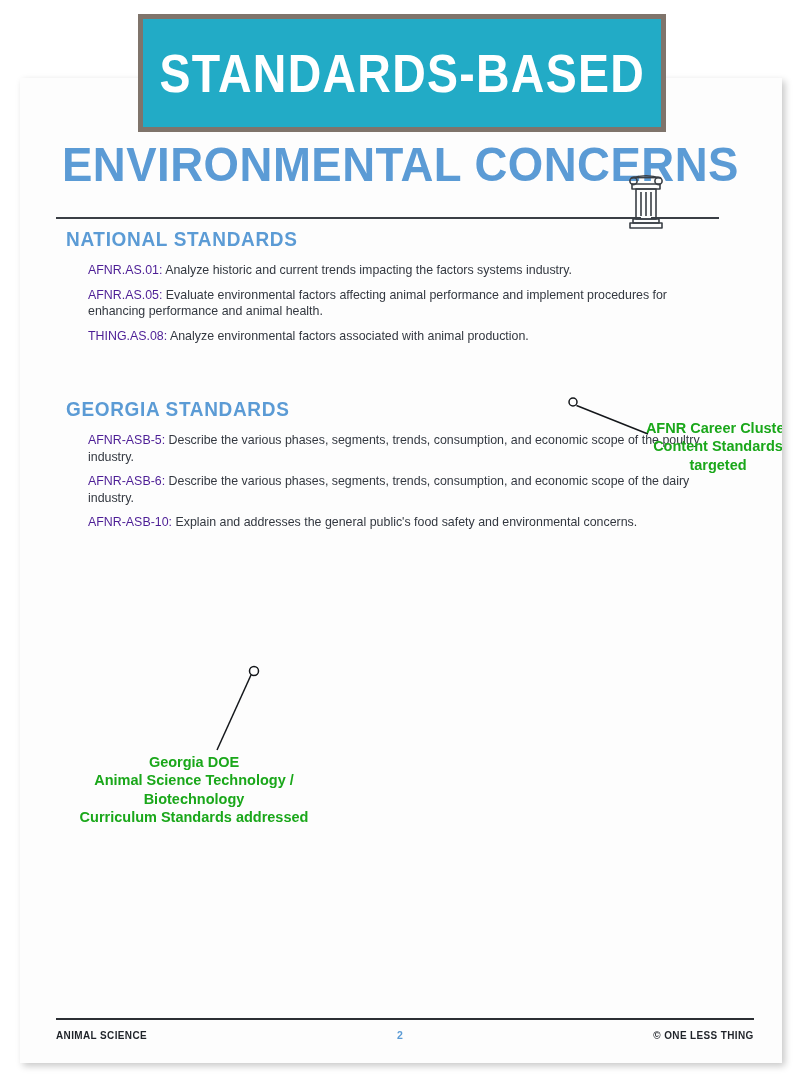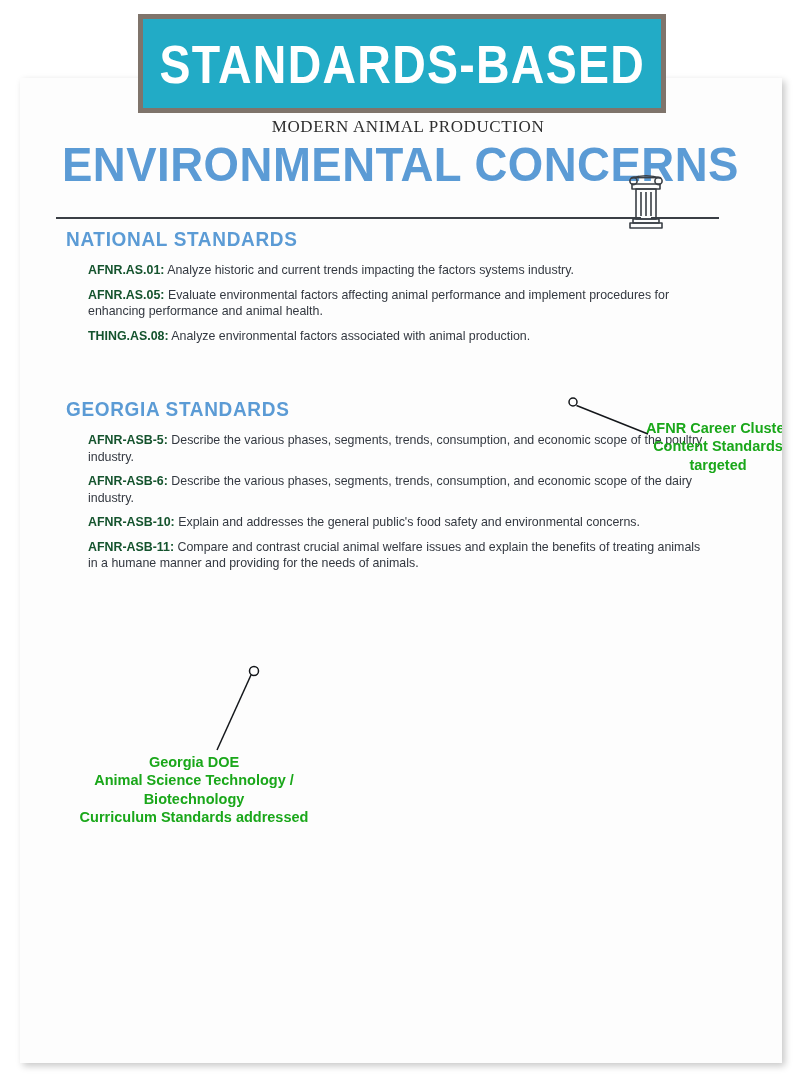--- a/index.html
+++ b/index.html
@@ -31,21 +31,21 @@
     box-shadow: 3px 3px 7px rgba(0,0,0,0.22);
     overflow: hidden;
   }
 
   
   .banner {
     position: absolute;
     left: 138px;
     top: 14px;
     width: 528px;
-    height: 99px;
+    height: 118px;
     background: #22abc6;
     border: 5px solid #7f746b;
     display: flex;
     align-items: center;
     justify-content: center;
     z-index: 40;
   }
   .banner-text {
     color: #ffffff;
     font-family: "Liberation Sans Narrow", "Liberation Sans", sans-serif;
@@ -132,21 +132,21 @@
   }
 
   .std-list { margin-top: 11px; padding-left: 22px; }
   .std-item {
     font-size: 12.4px;
     line-height: 1.33;
     color: #333840;
     margin-bottom: 8px;
     max-width: 625px;
   }
-  .std-item .code { font-weight: bold; color: #14532d; }
+  .std-item .code { font-weight: normal; color: #4c1d95; }
 
   
   .annot {
     position: absolute;
     color: #1aa71a;
     font-family: "Liberation Sans Narrow", "Liberation Sans", sans-serif;
     font-weight: bold;
     font-size: 14.5px;
     line-height: 1.26;
     text-align: center;
@@ -243,24 +243,20 @@
           <span>Describe the various phases, segments, trends, consumption, and economic scope of the poultry industry.</span>
         </div>
         <div class="std-item">
           <span class="code">AFNR-ASB-6:</span>
           <span>Describe the various phases, segments, trends, consumption, and economic scope of the dairy industry.</span>
         </div>
         <div class="std-item">
           <span class="code">AFNR-ASB-10:</span>
           <span>Explain and addresses the general public's food safety and environmental concerns.</span>
         </div>
-        <div class="std-item">
-          <span class="code">AFNR-ASB-11:</span>
-          <span>Compare and contrast crucial animal welfare issues and explain the benefits of treating animals in a humane manner and providing for the needs of animals.</span>
-        </div>
       </div>
     </div>
 
     <div class="leader leader-1">
       <svg width="100" height="46" viewBox="0 0 100 46" fill="none" stroke="#14171b" stroke-width="1.5">
         <circle cx="13" cy="10" r="4" fill="#ffffff"></circle>
         <line x1="16.5" y1="13.5" x2="88" y2="42"></line>
       </svg>
     </div>
     <div class="annot annot-1">AFNR Career Cluster
@@ -270,20 +266,28 @@
     <div class="leader leader-2">
       <svg width="70" height="92" viewBox="0 0 70 92" fill="none" stroke="#14171b" stroke-width="1.5">
         <circle cx="46" cy="7" r="4.5" fill="#ffffff"></circle>
         <line x1="43" y1="11" x2="9" y2="86"></line>
       </svg>
     </div>
     <div class="annot annot-2">Georgia DOE
 Animal Science Technology / Biotechnology
 Curriculum Standards addressed</div>
 
+    <div class="footer">
+      <div class="footer-rule"></div>
+      <div class="footer-row">
+        <div class="footer-left">ANIMAL SCIENCE</div>
+        <div class="footer-page">2</div>
+        <div class="footer-right">© ONE LESS THING</div>
+      </div>
+    </div>
 
   </div>
 
   <div class="banner">
     <div class="banner-text">STANDARDS-BASED</div>
   </div>
 
 </div>
 
 </body></html>

